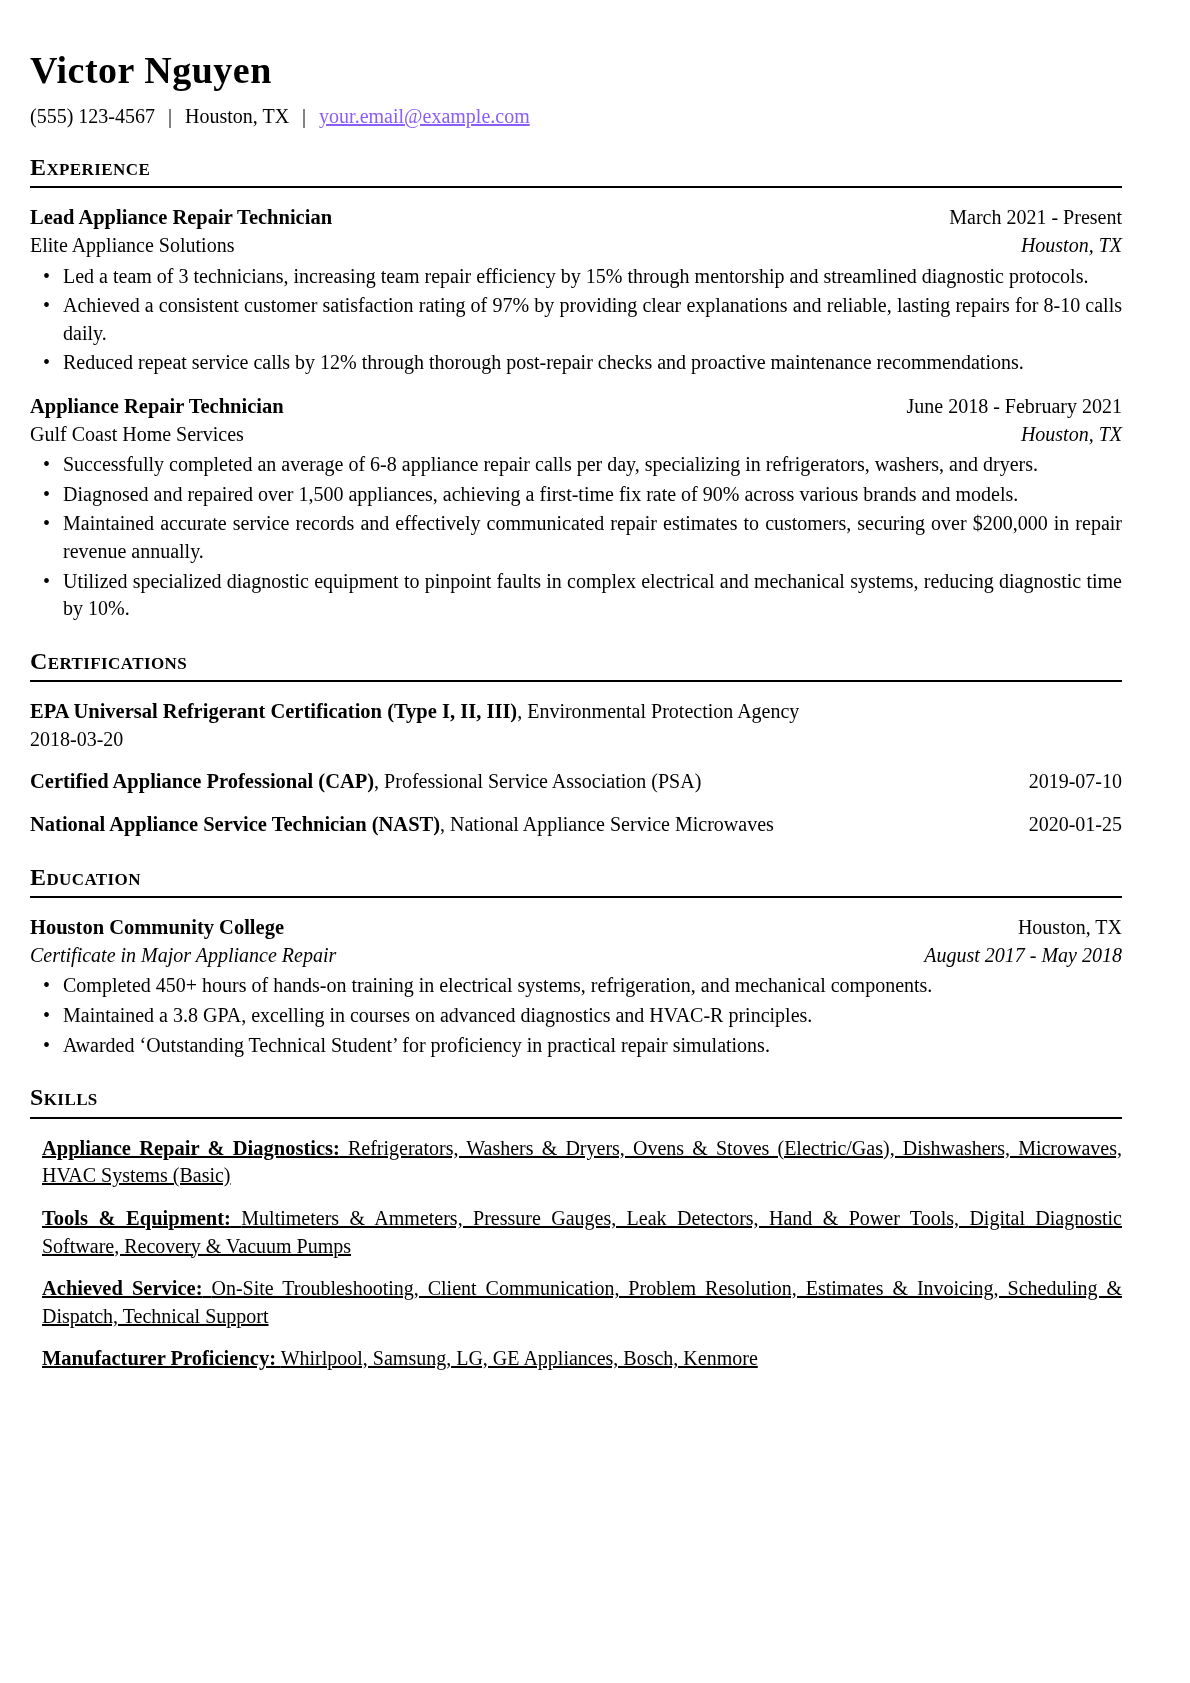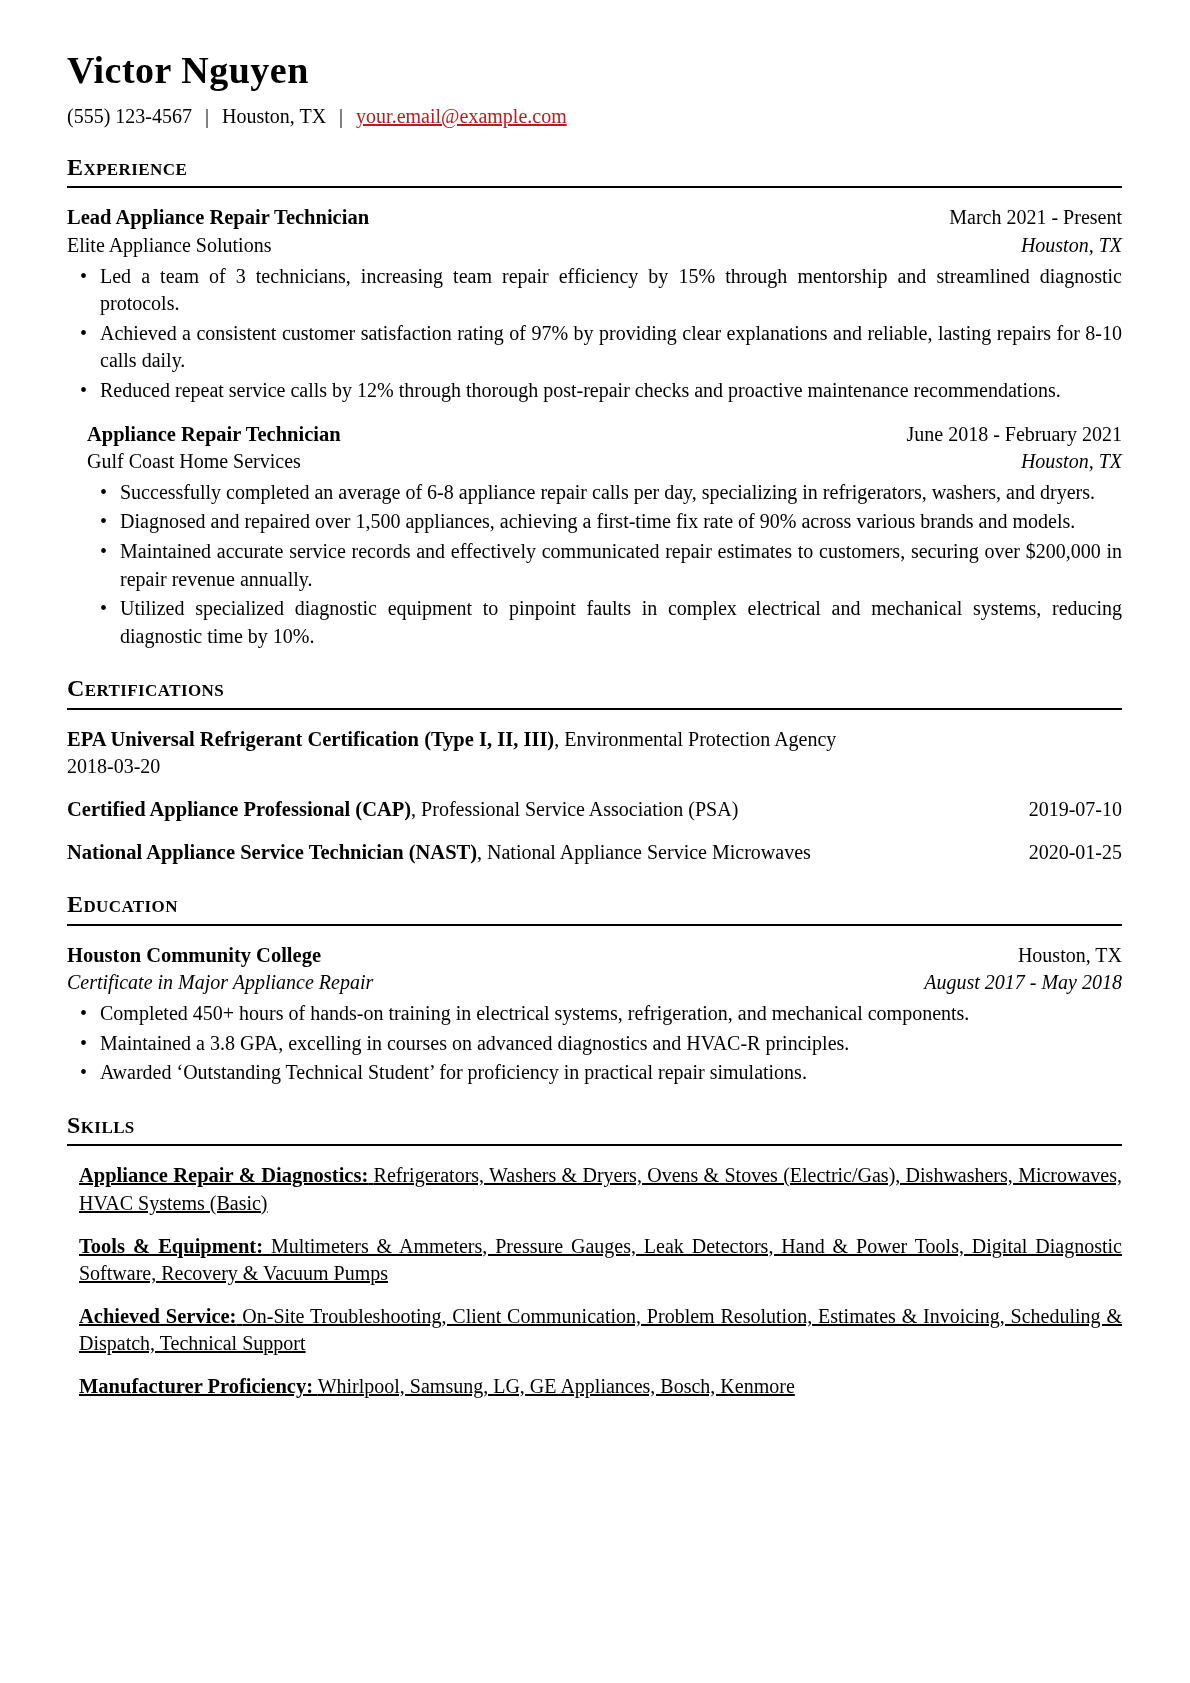--- a/index.html
+++ b/index.html
@@ -9,41 +9,41 @@
     height: 1683px;
     background: #ffffff;
     color: #000000;
     font-family: "Liberation Serif", "DejaVu Serif", serif;
     font-size: 20px;
     overflow: hidden;
   }
   .page {
     width: 1190px;
     height: 1683px;
-    padding: 50px 68px 0 67px;
+    padding: 50px 68px 0 30px;
   }
   
   .name {
     margin: 0;
     font-size: 38px;
     font-weight: bold;
     letter-spacing: 0.5px;
     line-height: 1.1;
   }
   .contact {
     margin-top: 11px;
     font-size: 20px;
     line-height: 1.3;
   }
   .contact .sep {
     display: inline-block;
     margin: 0 13px;
   }
   .email {
-    color: #b91c1c;
+    color: #8b5cf6;
     text-decoration: underline;
     cursor: pointer;
   }
   
   section { margin-top: 25px; }
   .section-title {
     margin: 8px 0 15px 0;
     font-size: 24px;
     font-weight: bold;
     font-variant: small-caps;
@@ -76,21 +76,21 @@
     line-height: 1.38;
     text-align: justify;
     hyphens: auto;
   }
   ul.bullets li::before {
     content: "\2022";
     position: absolute;
     left: 13px;
     top: 0;
   }
-  .job + .job { margin-top: 15px; margin-left: 20px; }
+  .job + .job { margin-top: 15px; }
   
   .cert { margin-top: 14px; line-height: 1.38; }
   .cert:first-of-type { margin-top: 5px; }
   .cert-row { display: flex; justify-content: space-between; align-items: baseline; }
   .cert-text { text-align: left; }
   .cert-name { font-weight: bold; font-size: 20.5px; }
   .cert-date { white-space: nowrap; padding-left: 20px; }
   .cert-date-wrapped { line-height: 1.38; }
   
   .skill {

